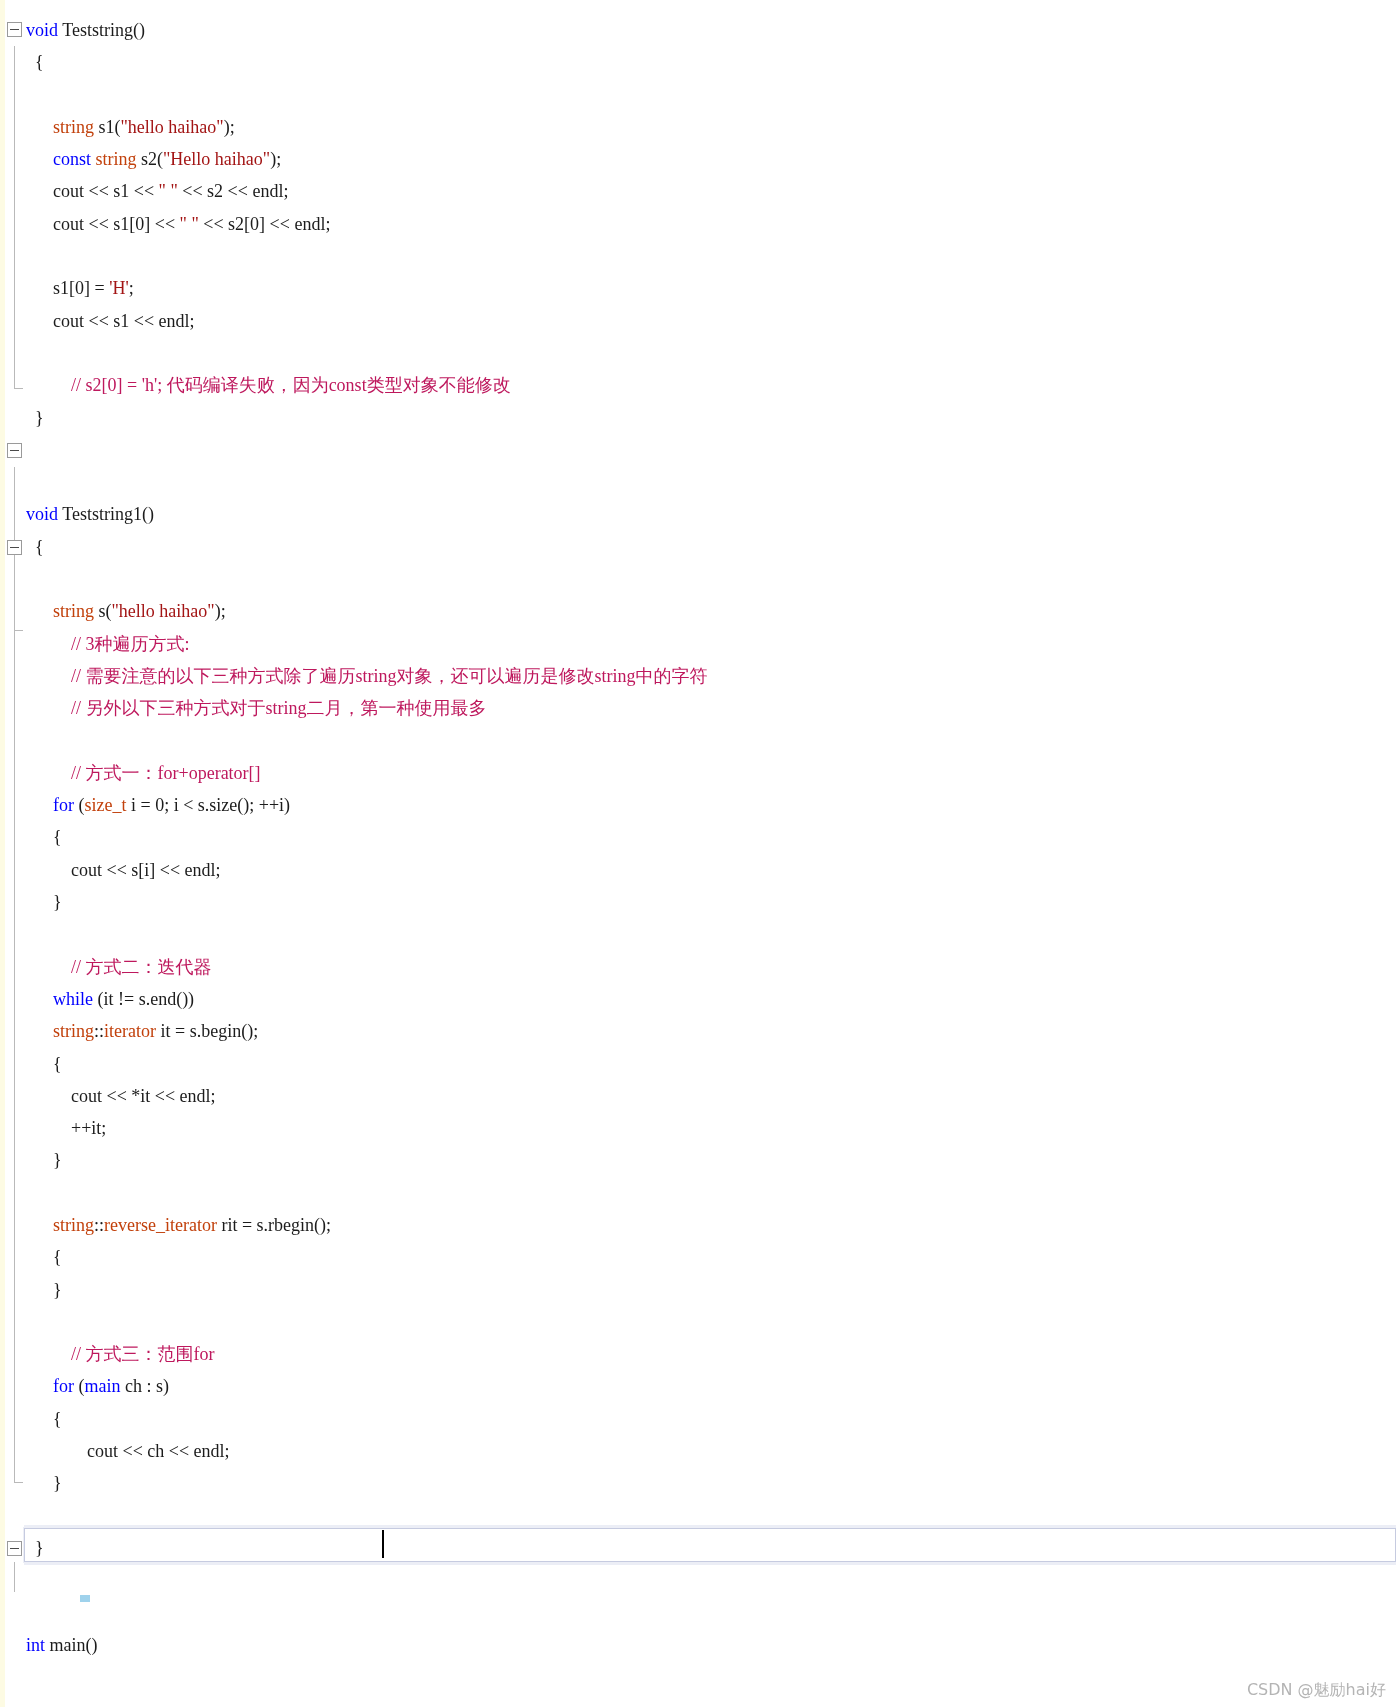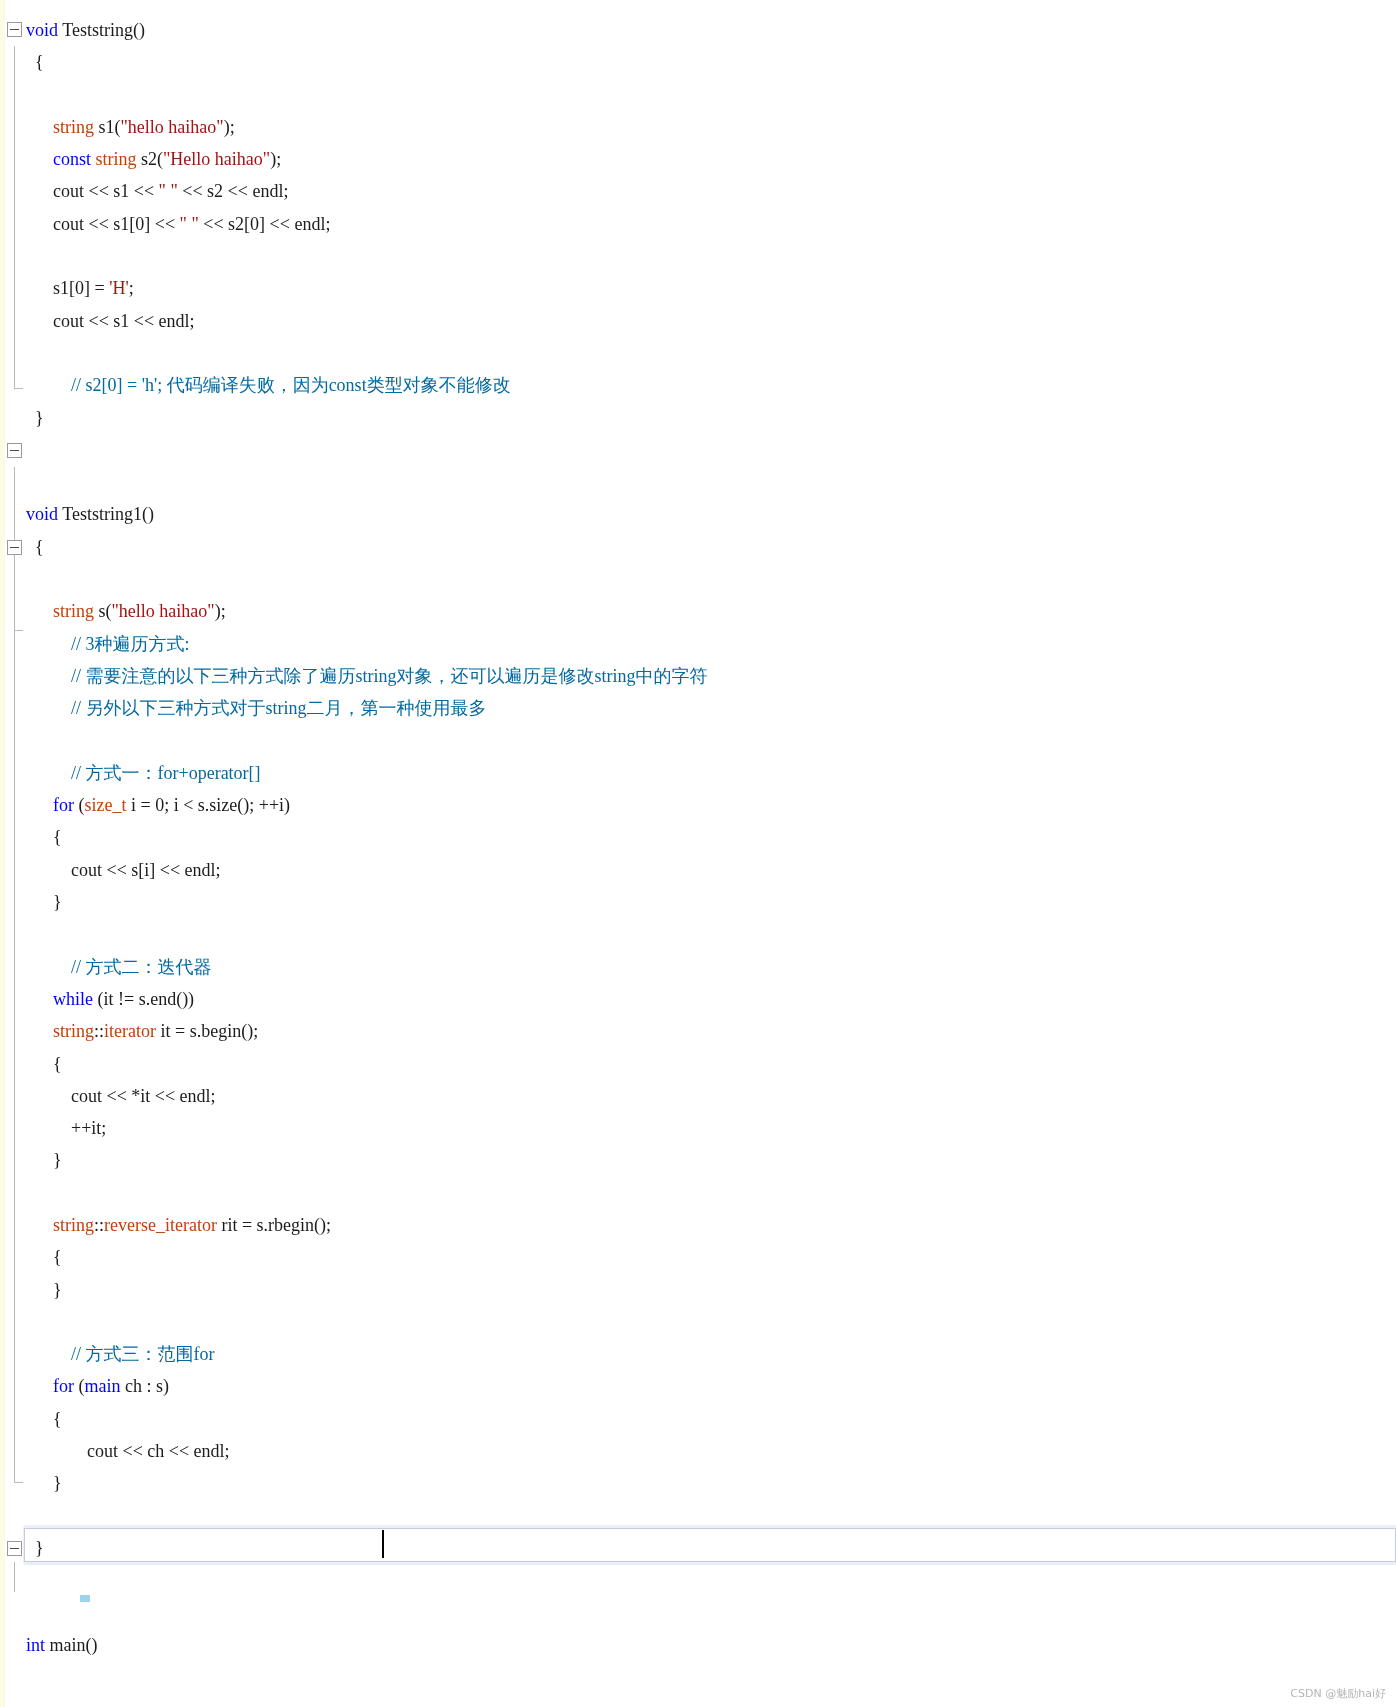--- a/index.html
+++ b/index.html
@@ -49,21 +49,21 @@
     white-space: pre;
     color: #1c1c1c;
     padding-left: 26px;
   }
   .line.blank { color: transparent; }
 
   
   .kw   { color: #0000ff; }   
   .typ  { color: #c2410c; }   
   .str  { color: #a31515; }   
-  .cmt  { color: #0369a1; margin-top: 32px; }   
+  .cmt  { color: #be185d; margin-top: 32px; }   
   .pln  { color: #1c1c1c; }   
 
   
   .outline-box {
     position: absolute;
     width: 15px;
     height: 15px;
     border: 1px solid #9a9a9a;
     background: #ffffff;
     box-sizing: border-box;
@@ -122,21 +122,21 @@
     height: 7px;
     background: #9fd2ec;
   }
 
   
   .watermark {
     position: absolute;
     right: 10px;
     bottom: 6px;
     font-family: "DejaVu Sans", sans-serif;
-    font-size: 11px;
+    font-size: 16px;
     color: #b4b4b4;
     white-space: nowrap;
   }
 </style>
 </head>
 <body>
 
 <div id="editor">
 
   <div class="margin-strip"></div>

